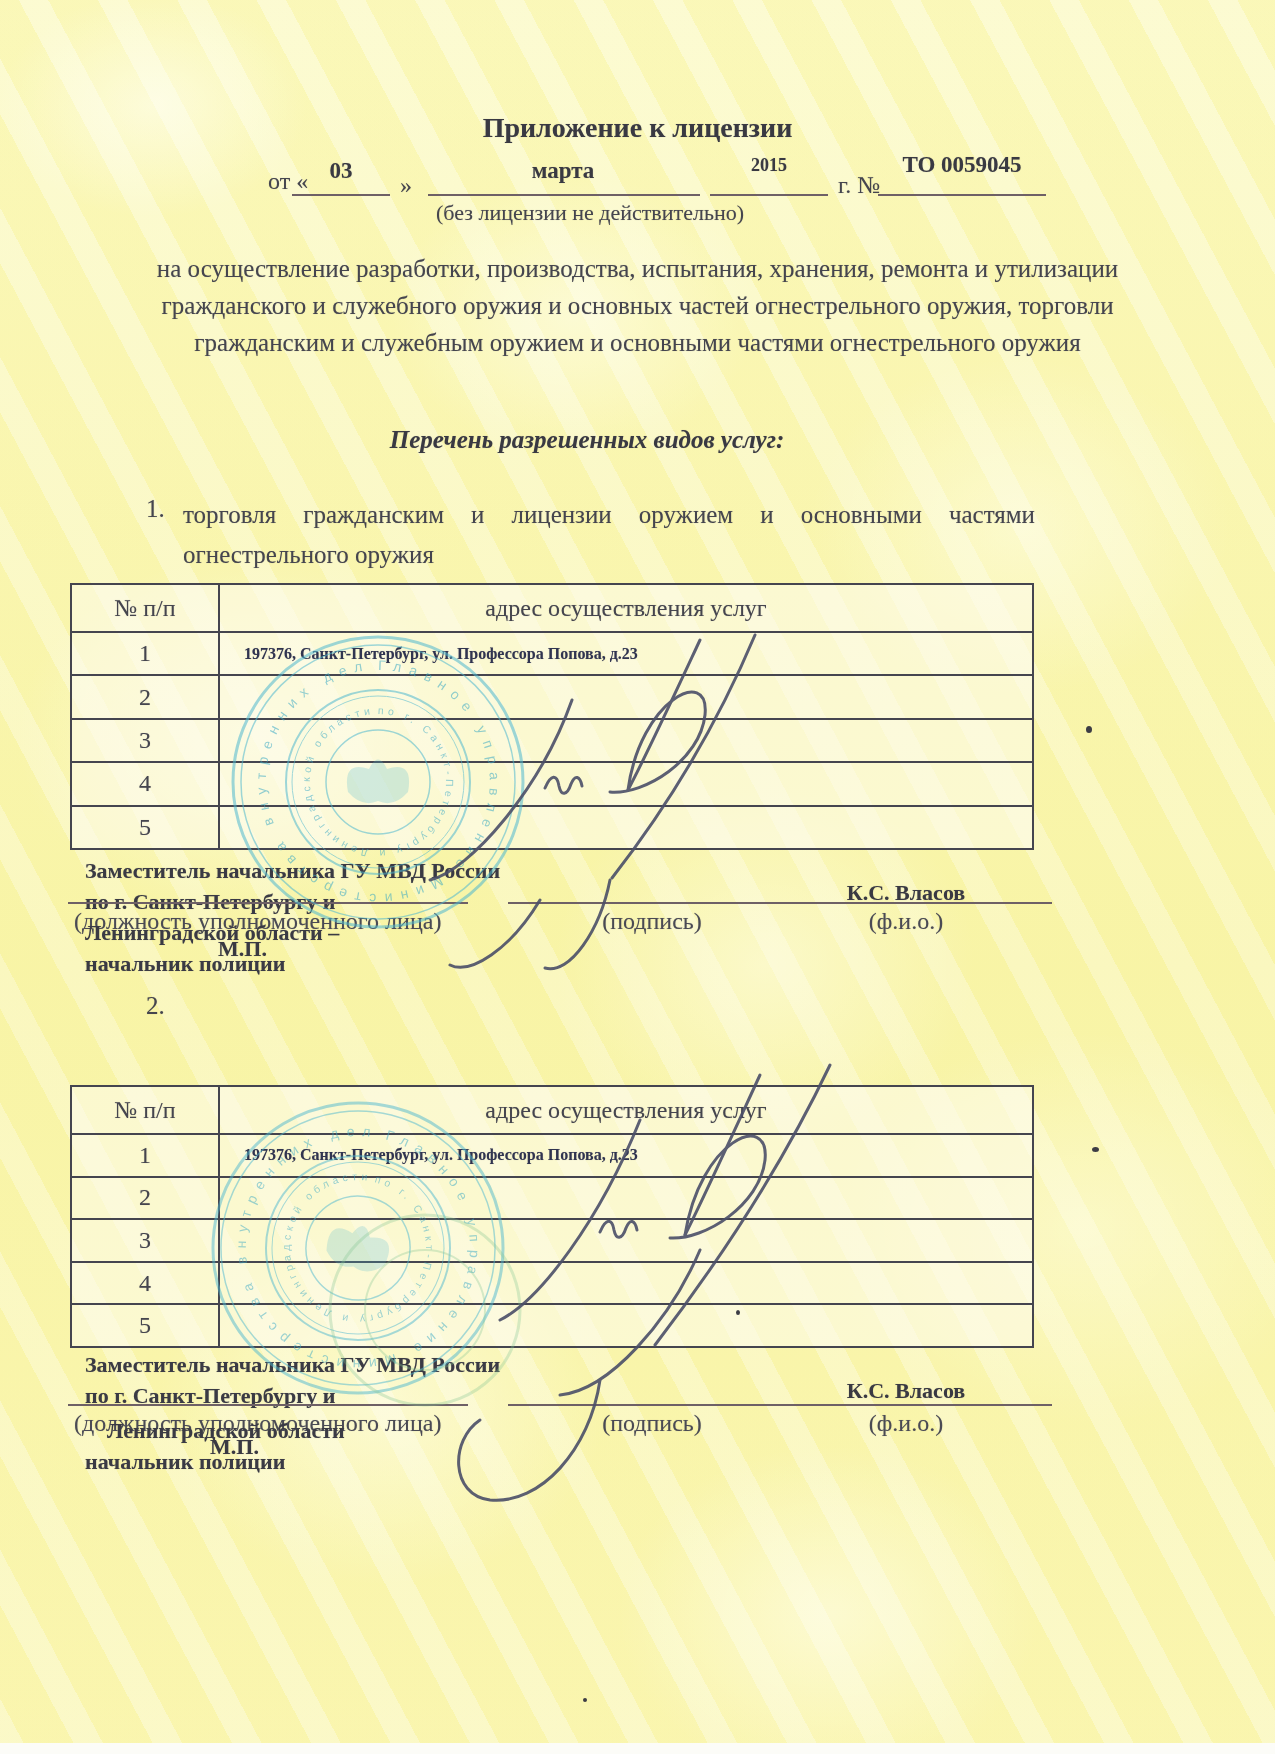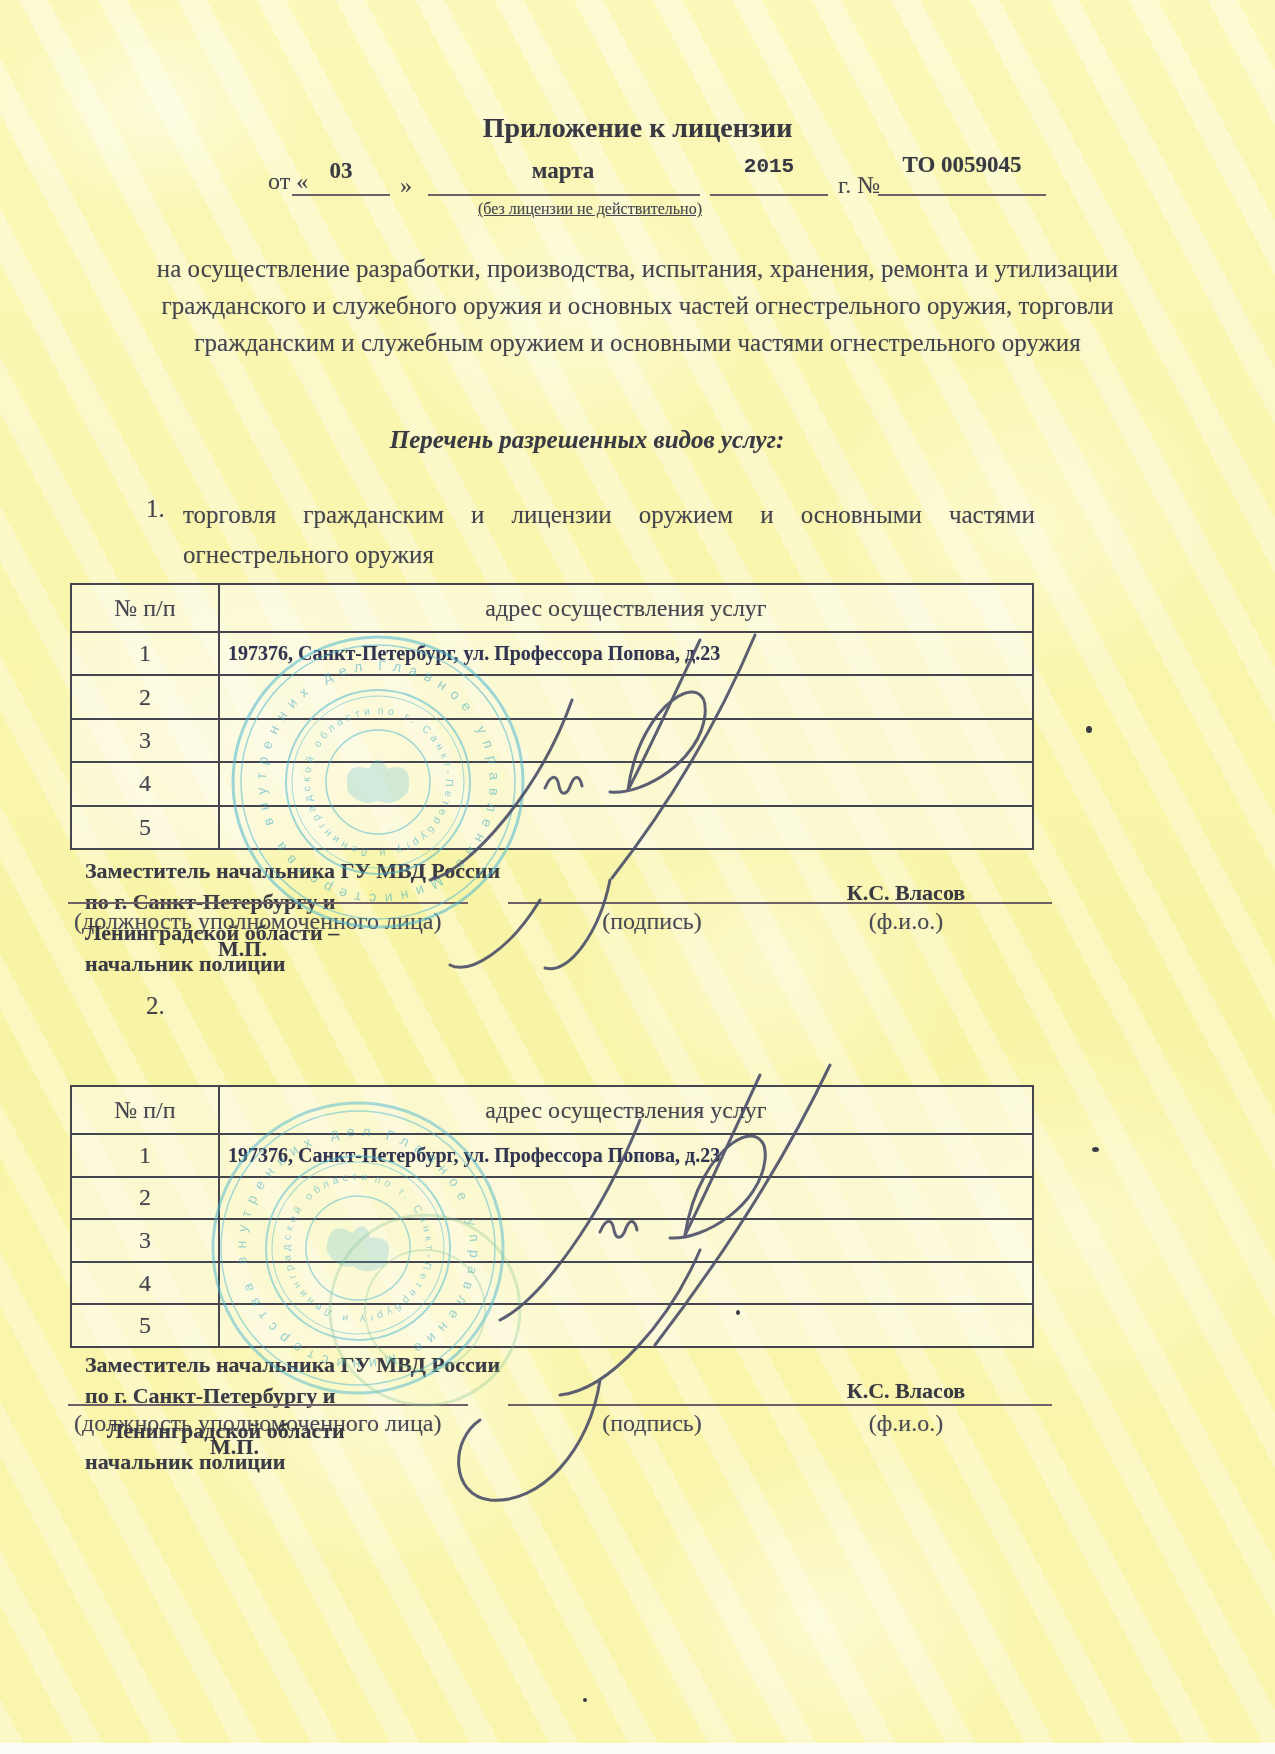--- a/index.html
+++ b/index.html
@@ -33,49 +33,49 @@
     border:2px solid #45454f;
     background:rgba(253,252,238,.55);
   }
   .svc-table .cell{
     display:flex;align-items:center;justify-content:center;
     font-size:24px;border-top:2px solid #45454f;
     text-shadow:0 0 1px rgba(70,70,82,.3);
   }
   .svc-table .c1{border-right:2px solid #45454f;}
   .svc-table .hdr{border-top:none;}
-  .svc-table .addr{justify-content:flex-start;padding-left:8px;font-weight:bold;color:#303450;font-size:20px;}
+  .svc-table .addr{justify-content:flex-start;padding-left:24px;font-weight:bold;color:#303450;font-size:16px;}
   
   .sig{width:990px;height:120px;font-size:22px;}
   .sig .pos{left:25px;font-weight:bold;color:#3a3a44;}
   .sig .cap{font-size:24px;color:#4a4a54;}
   .rule{border-bottom:2px solid #6e6066;height:0;}
   .speck{position:absolute;background:#3c3c44;border-radius:50%;}
   .edge-strip{position:absolute;left:0;bottom:0;width:100%;height:11px;background:#fcfcf8;}
   svg{position:absolute;left:0;top:0;pointer-events:none;}
 </style>
 </head>
 <body>
 
 <div class="page">
 
   <div class="abs txt b center" style="left:0;top:112px;width:1275px;font-size:28px;">Приложение к лицензии</div>
 
   <div class="abs txt" style="left:268px;top:168px;font-size:24px;">от «</div>
   <div class="abs txt b center" style="left:292px;top:158px;width:98px;font-size:23px;">03</div>
   <div class="abs txt" style="left:400px;top:172px;font-size:24px;">»</div>
   <div class="abs txt b center" style="left:428px;top:158px;width:270px;font-size:23px;">марта</div>
-  <div class="abs txt b center" style="left:710px;top:155px;width:118px;font-size:21px;font-family:Liberation Mono, monospace;">2015</div>
+  <div class="abs txt b center" style="left:710px;top:155px;width:118px;font-size:18px;">2015</div>
   <div class="abs txt" style="left:838px;top:172px;font-size:24px;">г. №</div>
   <div class="abs txt b center" style="left:878px;top:152px;width:168px;font-size:23px;">ТО 0059045</div>
   <div class="abs blank" style="left:292px;top:176px;width:98px;height:18px;"></div>
   <div class="abs blank" style="left:428px;top:176px;width:272px;height:18px;"></div>
   <div class="abs blank" style="left:710px;top:176px;width:118px;height:18px;"></div>
   <div class="abs blank" style="left:878px;top:176px;width:168px;height:18px;"></div>
-  <div class="abs txt center" style="left:395px;top:200px;width:390px;font-size:16px;text-decoration:underline;">(без лицензии не действительно)</div>
+  <div class="abs txt center" style="left:395px;top:200px;width:390px;font-size:22px;">(без лицензии не действительно)</div>
 
   <div class="abs" style="left:135px;top:250px;width:1005px;font-size:25px;line-height:37px;text-align:center;text-shadow:0 0 1px rgba(70,70,82,.32);">на осуществление разработки, производства, испытания, хранения, ремонта и утилизации гражданского и служебного оружия и основных частей огнестрельного оружия, торговли гражданским и служебным оружием и основными частями огнестрельного оружия</div>
 
   <div class="abs txt b center" style="left:0;top:426px;width:1174px;font-size:25px;font-style:italic;">Перечень разрешенных видов услуг:</div>
 
   <div class="abs txt" style="left:146px;top:495px;font-size:25px;">1.</div>
   <div class="abs" style="left:183px;top:495px;width:852px;font-size:25px;line-height:40px;text-align:justify;text-shadow:0 0 1px rgba(70,70,82,.32);">торговля гражданским и лицензии оружием и основными частями огнестрельного оружия</div>
 
   <div class="abs svc-table" style="left:70px;top:583px;width:960px;grid-template-rows:46px repeat(5,43.4px);">
     <div class="cell c1 hdr">№ п/п</div>

